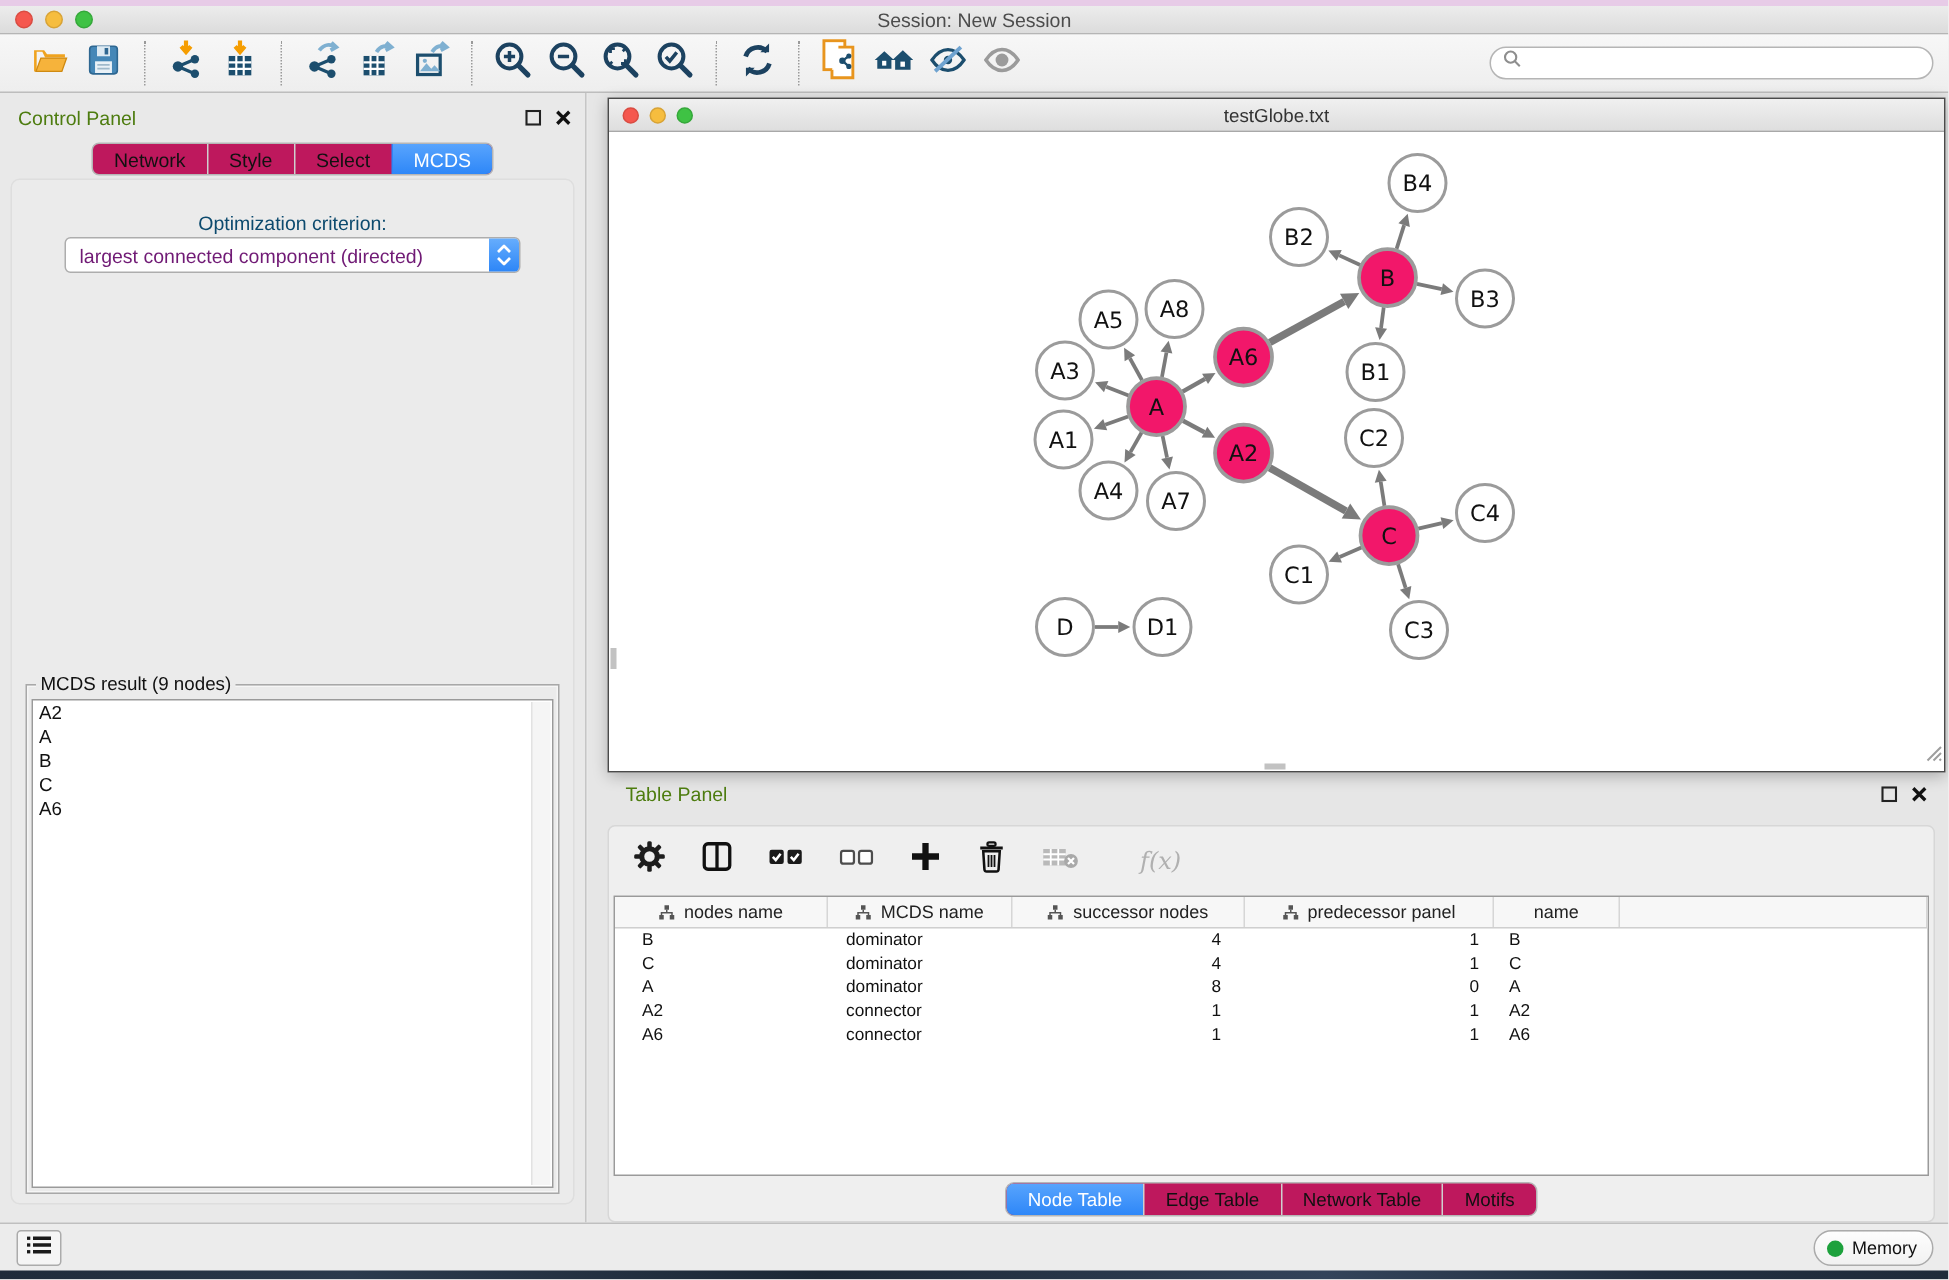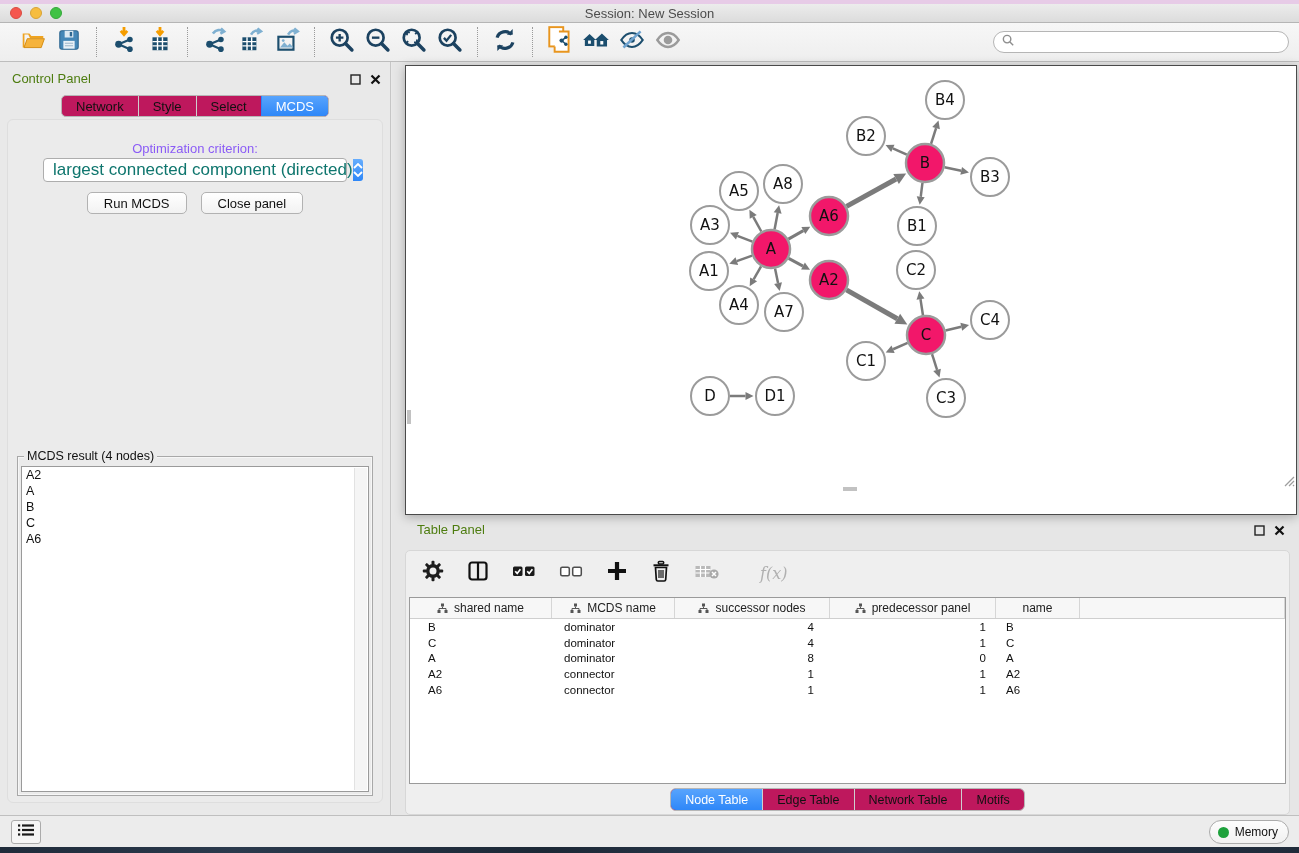--- a/index.html
+++ b/index.html
@@ -36,24 +36,24 @@
   .cp-header { position:absolute; top:9px; left:12px; }
   .panel-icons { position:absolute; top:9px; right:9px; display:flex; gap:9px; align-items:center; }
   .cp-card { position:absolute; top:57px; left:7px; right:7px; bottom:12px;
              background:#ebebeb; border:1px solid #dedede; border-radius:6px; }
   .seg-tabs { position:absolute; top:33px; left:50%; transform:translateX(-50%);
               display:flex; background:#be185d; border:1px solid #b6b6b6; border-radius:5px;
               overflow:hidden; height:22px; font-size:13px; z-index:2; }
   .seg { display:flex; align-items:center; padding:0 14px; border-left:1px solid #cfcfcf; color:#111; white-space:nowrap; }
   .seg:first-child { border-left:none; }
   .seg.active { background:linear-gradient(#58a4fd,#2e87f8); color:#fff; border-left-color:#2e87f8; }
-  .opt-label { position:absolute; top:21px; width:100%; text-align:center; font-size:13px; color:#8b5cf6; }
+  .opt-label { position:absolute; top:21px; width:100%; text-align:center; font-size:13px; color:#0c4a6e; }
   .dropdown { position:absolute; top:38px; left:35px; right:35px; height:24px; background:#fff;
               border:1px solid #adadad; border-radius:4px; display:flex; align-items:center; }
-  .dropdown .dd-text { flex:1; font-size:17px; color:#0f766e; padding-left:9px; white-space:nowrap; }
+  .dropdown .dd-text { flex:1; font-size:13px; color:#701a75; padding-left:9px; white-space:nowrap; }
   .dd-stepper { width:20px; height:100%; border-radius:0 3px 3px 0;
                 background:linear-gradient(#66adfd,#2d86f7); display:flex; flex-direction:column;
                 align-items:center; justify-content:center; gap:2px; }
   .btn-row { position:absolute; top:72px; width:100%; display:flex; justify-content:center; gap:14px; }
   .mac-btn { height:22px; padding:0 16px; background:linear-gradient(#ffffff,#f2f2f2);
              border:1px solid #b2b2b2; border-radius:5px; font-size:13px; color:#111;
              display:flex; align-items:center; font-family:"Liberation Sans",sans-serif; }
   .groupbox { position:absolute; left:9px; right:9px; top:336px; bottom:6px; border:1px solid #a8a8a8;
               box-shadow:inset 0 0 0 1px #f6f6f6; }
   .groupbox .legend { position:absolute; top:-8px; left:6px; background:#ebebeb; padding:0 3px;
@@ -308,43 +308,47 @@
         <span class="dd-text">largest connected component (directed)</span>
         <span class="dd-stepper">
           <svg width="10" height="6" viewBox="0 0 10 6">
               <path d="M1 5l4-4 4 4" fill="none" stroke="#fff" stroke-width="1.8"></path>
             </svg>
           <svg width="10" height="6" viewBox="0 0 10 6">
               <path d="M1 1l4 4 4-4" fill="none" stroke="#fff" stroke-width="1.8"></path>
             </svg>
         </span>
       </div>
-      <div class="btn-row">
-        <button class="mac-btn">Run MCDS</button>
-        <button class="mac-btn">Close panel</button>
-      </div>
       <div class="groupbox">
-        <span class="legend">MCDS result (4 nodes)</span>
+        <span class="legend">MCDS result (9 nodes)</span>
         <div class="result-list">
           <div>
               <div class="result-item">A2</div>
               <div class="result-item">A</div>
               <div class="result-item">B</div>
               <div class="result-item">C</div>
               <div class="result-item">A6</div>
             </div>
           <div class="scrolltrack"></div>
         </div>
       </div>
     </div>
   </div>
 
   <div class="right-area">
 
     <div class="net-frame">
+      <div class="net-titlebar">
+        <div class="net-lights lights">
+          <div class="light red"></div>
+          <div class="light yellow"></div>
+          <div class="light green"></div>
+        </div>
+        <div class="title">testGlobe.txt</div>
+      </div>
       <div class="net-canvas">
         <svg id="graph-svg" width="890" height="424" viewBox="0 0 890 424">
             <g>
               <line x1="355.3384531417733" y1="165.48844631946412" x2="347.25078161588436" y2="150.82954167879043" stroke="#7b7b7b" stroke-width="2.5"></line>
               <polygon points="343.3861628725937,143.82492020657608 350.75309235199154,148.8972323071451 343.7484708797772,152.76185105043578" fill="#7b7b7b"></polygon>
             </g>
             <g>
               <line x1="368.63094958912205" y1="163.33235639225546" x2="371.644349356045" y2="147.00977432142318" stroke="#7b7b7b" stroke-width="2.5"></line>
               <polygon points="373.0967291916938,139.14271687832536 375.5778780775939,147.73596423924758 367.7108206344961,146.28358440359878" fill="#7b7b7b"></polygon>
             </g>
@@ -568,21 +572,21 @@
 
       <div class="tp-table">
         <div class="t-header">
             <div class="th">
               <svg width="11" height="11" viewBox="0 0 11 11">
                 <rect x="4" y="0.5" width="3" height="3" fill="#555"></rect>
                 <rect x="0.5" y="7" width="3" height="3" fill="#555"></rect>
                 <rect x="7.5" y="7" width="3" height="3" fill="#555"></rect>
                 <path d="M5.5 3.5v2M2 7V5.5h7V7" fill="none" stroke="#555" stroke-width="1"></path>
               </svg>
-              <span>shared name</span>
+              <span>nodes name</span>
             </div>
             <div class="th">
               <svg width="11" height="11" viewBox="0 0 11 11">
                 <rect x="4" y="0.5" width="3" height="3" fill="#555"></rect>
                 <rect x="0.5" y="7" width="3" height="3" fill="#555"></rect>
                 <rect x="7.5" y="7" width="3" height="3" fill="#555"></rect>
                 <path d="M5.5 3.5v2M2 7V5.5h7V7" fill="none" stroke="#555" stroke-width="1"></path>
               </svg>
               <span>MCDS name</span>
             </div>

